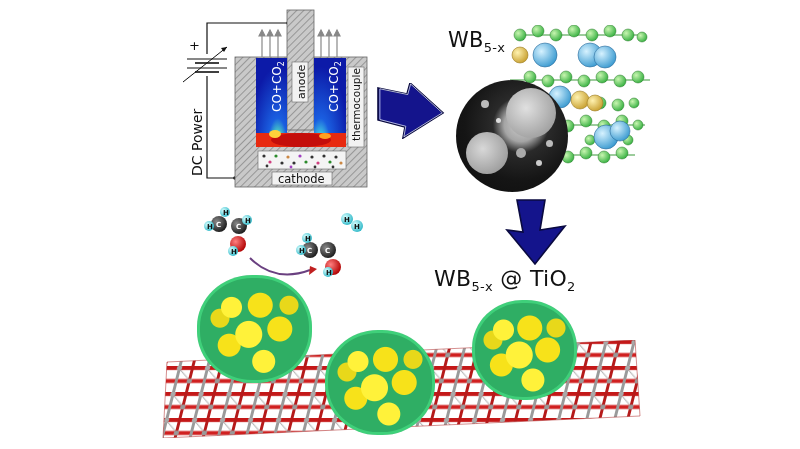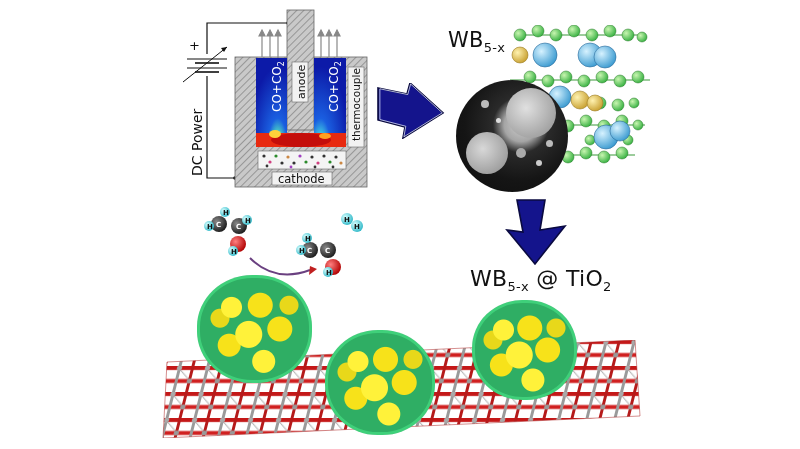--- a/index.html
+++ b/index.html
@@ -204,21 +204,21 @@
   <div style="position:absolute;left:40px;top:38px;width:5px;height:5px;border-radius:50%;background:#ddd;"></div>
   <div style="position:absolute;left:90px;top:60px;width:7px;height:7px;border-radius:50%;background:#bbb;"></div>
 </div>
 
 <div class="abs" style="left:505px;top:198px;width:62px;height:68px;">
   <svg width="62" height="68" viewBox="0 0 62 68">
     <polygon points="12,2 40,2 35,32 60,28 30,66 2,32 18,34" fill="#14148c" stroke="#0a0a40" stroke-width="1.6"></polygon>
   </svg>
 </div>
 
-<div class="formula" style="left:470px;top:266px;font-size:22px;">
+<div class="formula" style="left:434px;top:266px;font-size:22px;">
   <span>WB</span><sub>5-x</sub><span> @ TiO</span><sub>2</sub>
 </div>
 
 <div class="abs" style="left:195px;top:198px;width:200px;height:85px;">
   <svg width="200" height="85" viewBox="0 0 200 85">
     <defs>
       <radialGradient id="mH" cx="0.35" cy="0.35" r="0.7">
           <stop offset="0" stop-color="#d8ffff"></stop>
           <stop offset="1" stop-color="#2fb8c8"></stop>
         </radialGradient>

